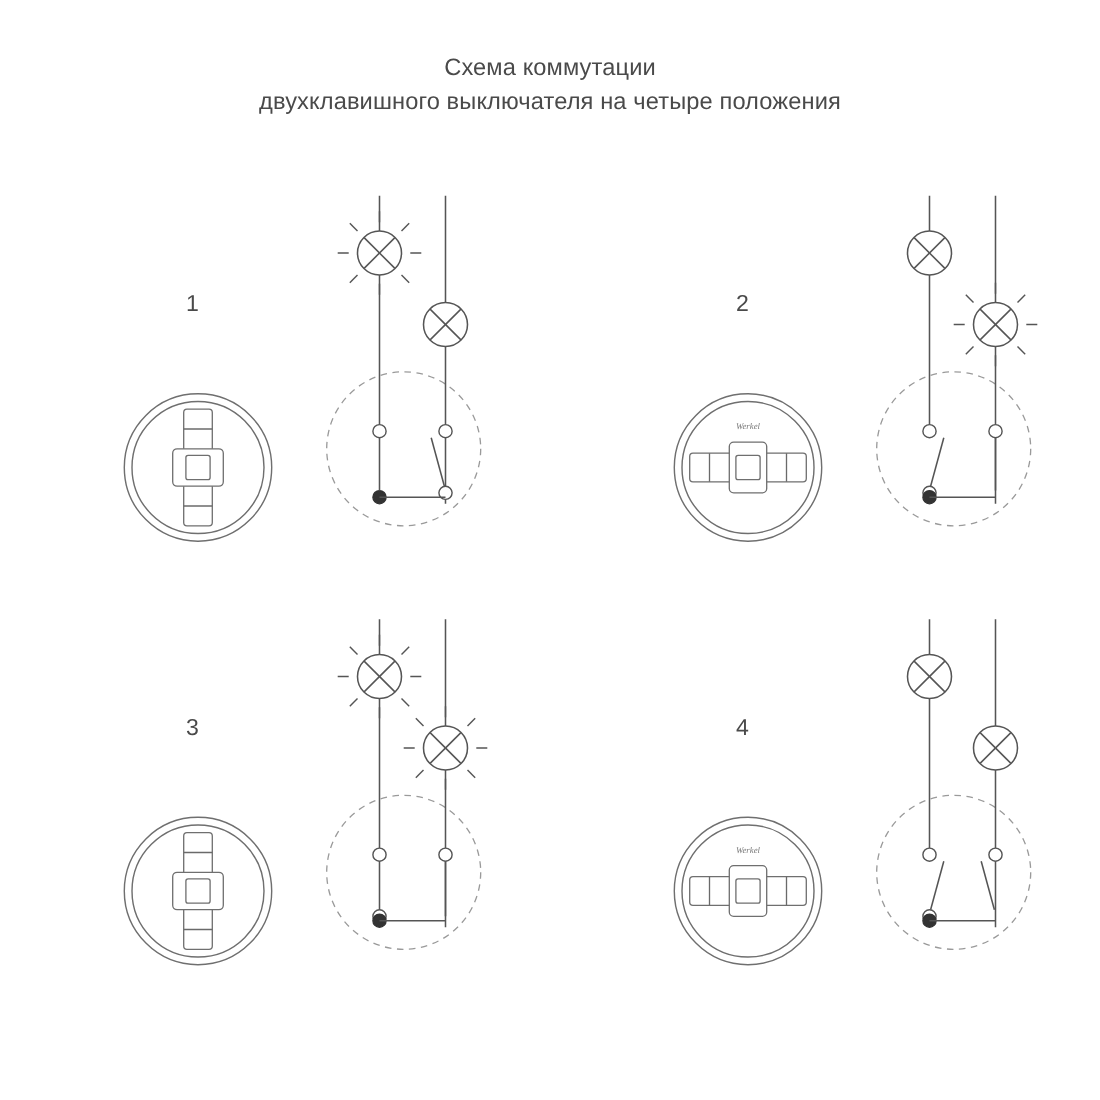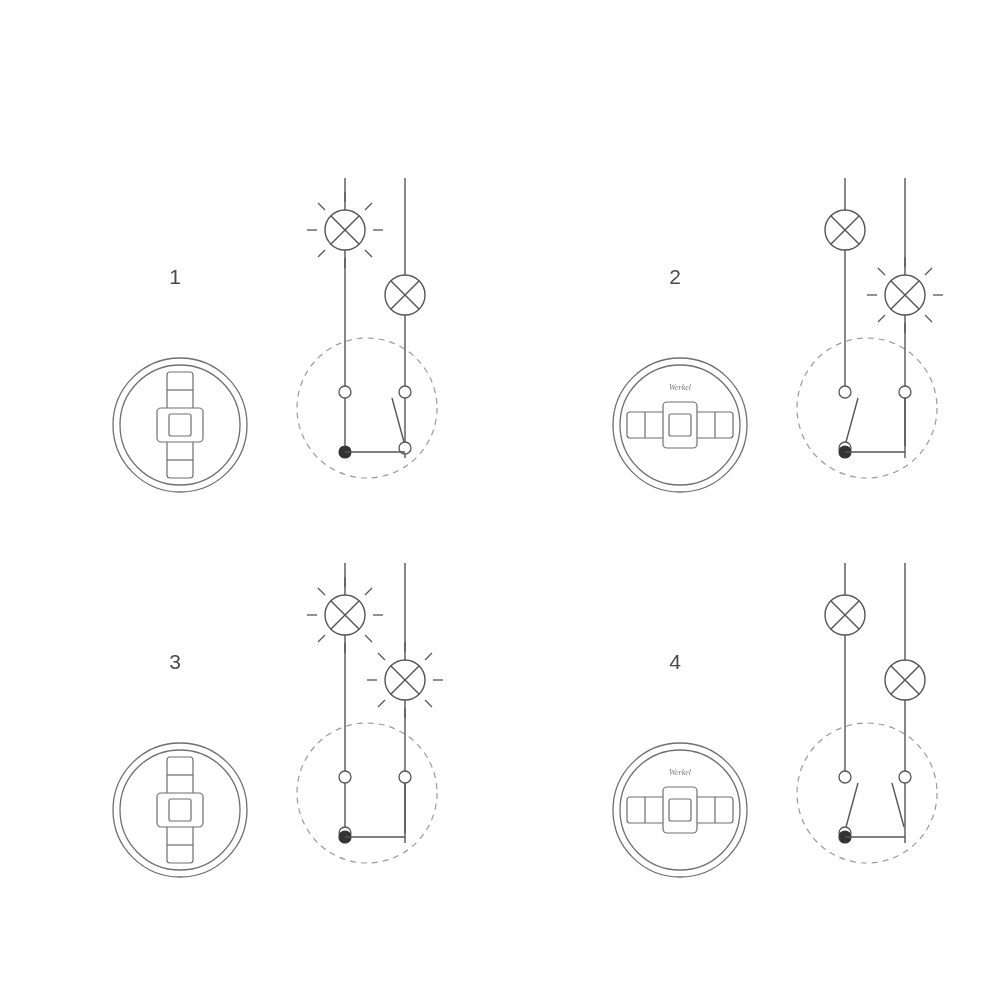--- a/index.html
+++ b/index.html
@@ -67,20 +67,22 @@
   .lamp { stroke: #555; stroke-width: 1.4; fill: #ffffff; }
   .ray { stroke: #555; stroke-width: 1.3; }
   .sw-body { stroke: #6f6f6f; stroke-width: 1.3; fill: #ffffff; }
   .sw-inner { stroke: #6f6f6f; stroke-width: 1.2; fill: #ffffff; }
   .brand { font-size: 8px; fill: #7a7a7a; font-family: "Liberation Serif", serif; font-style: italic; }
 </style>
 </head>
 <body>
 
 <div class="title-block">
+  <div class="title-line">Схема коммутации</div>
+  <div class="title-line">двухклавишного выключателя на четыре положения</div>
 </div>
 
 <div class="cell cell-1">
   <div class="cell-number">1</div>
 
   <svg class="switch-svg" width="150" height="150" viewBox="0 0 150 150">
     <circle class="sw-body" cx="75" cy="75" r="67"></circle>
     <circle class="sw-body" cx="75" cy="75" r="60"></circle>
 
     <rect class="sw-inner" x="62" y="22" width="26" height="106" rx="3"></rect>

